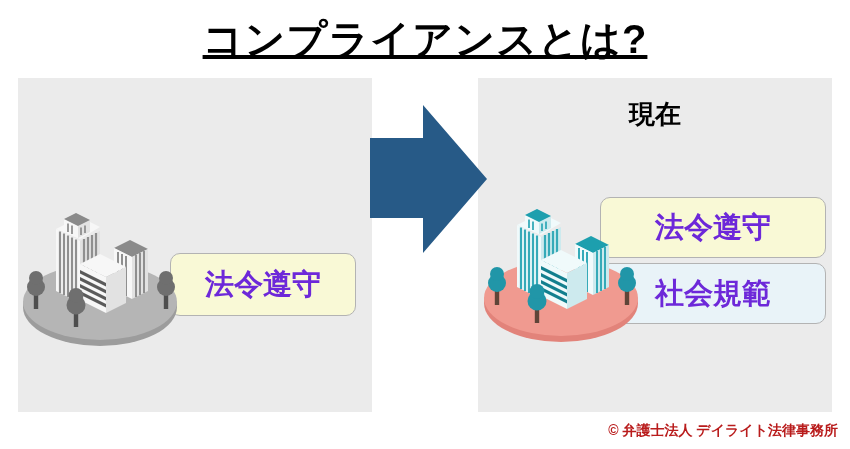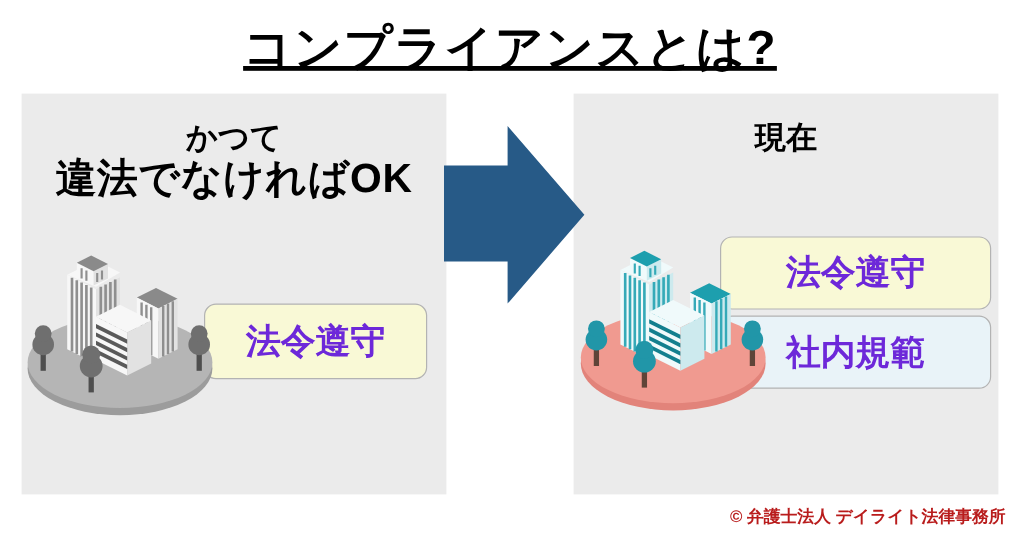--- a/index.html
+++ b/index.html
@@ -112,45 +112,41 @@
       </g>
     </symbol>
   </defs>
 </svg>
 
 <div class="stage">
 
   <h1 class="title">コンプライアンスとは?</h1>
 
   <div class="panel left">
-    <div class="p-head">
-      <div class="p-sub">かつて</div>
-      <div class="p-main">違法でなければOK</div>
-    </div>
     <div class="tag yellow tag-left">
       <span>法令遵守</span>
     </div>
   </div>
   <svg class="illus mono pos-left" viewBox="0 0 160 157">
     <use href="#city"></use>
   </svg>
 
   <svg class="arrow-svg" width="850" height="449">
     <polygon points="370,138 423,138 423,105 487,179 423,253 423,218 370,218" fill="#275a87"></polygon>
   </svg>
 
   <div class="panel right">
     <div class="p-head">
       <div class="p-sub">現在</div>
     </div>
     <div class="tag yellow tag-r1">
       <span>法令遵守</span>
     </div>
     <div class="tag blue tag-r2">
-      <span>社内規範</span>
+      <span>社会規範</span>
     </div>
   </div>
   <svg class="illus color pos-right" viewBox="0 0 160 157">
     <use href="#city"></use>
   </svg>
 
   <div class="copyright">© 弁護士法人 デイライト法律事務所</div>
 
 </div>
 

